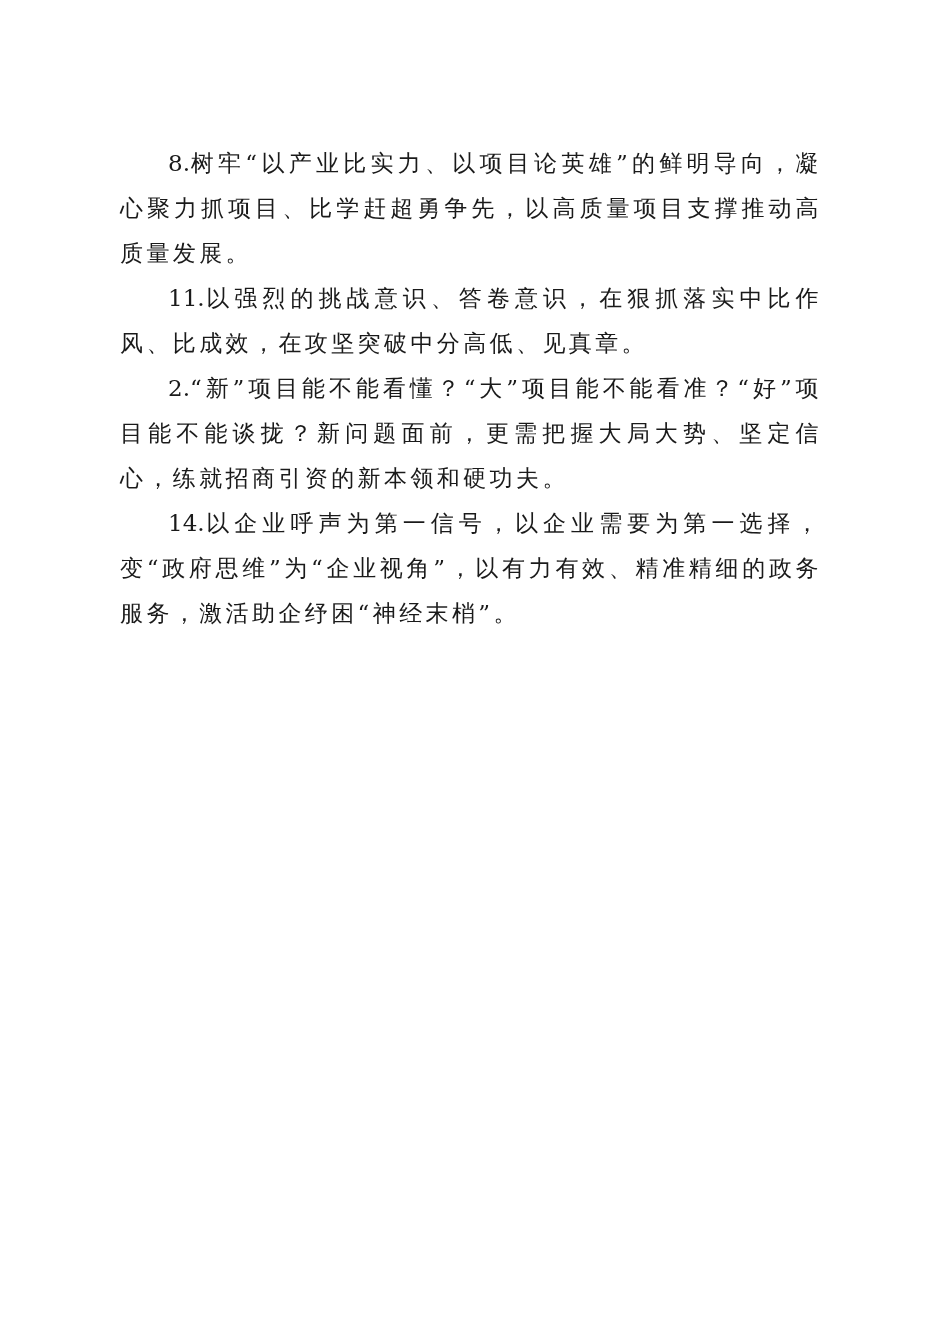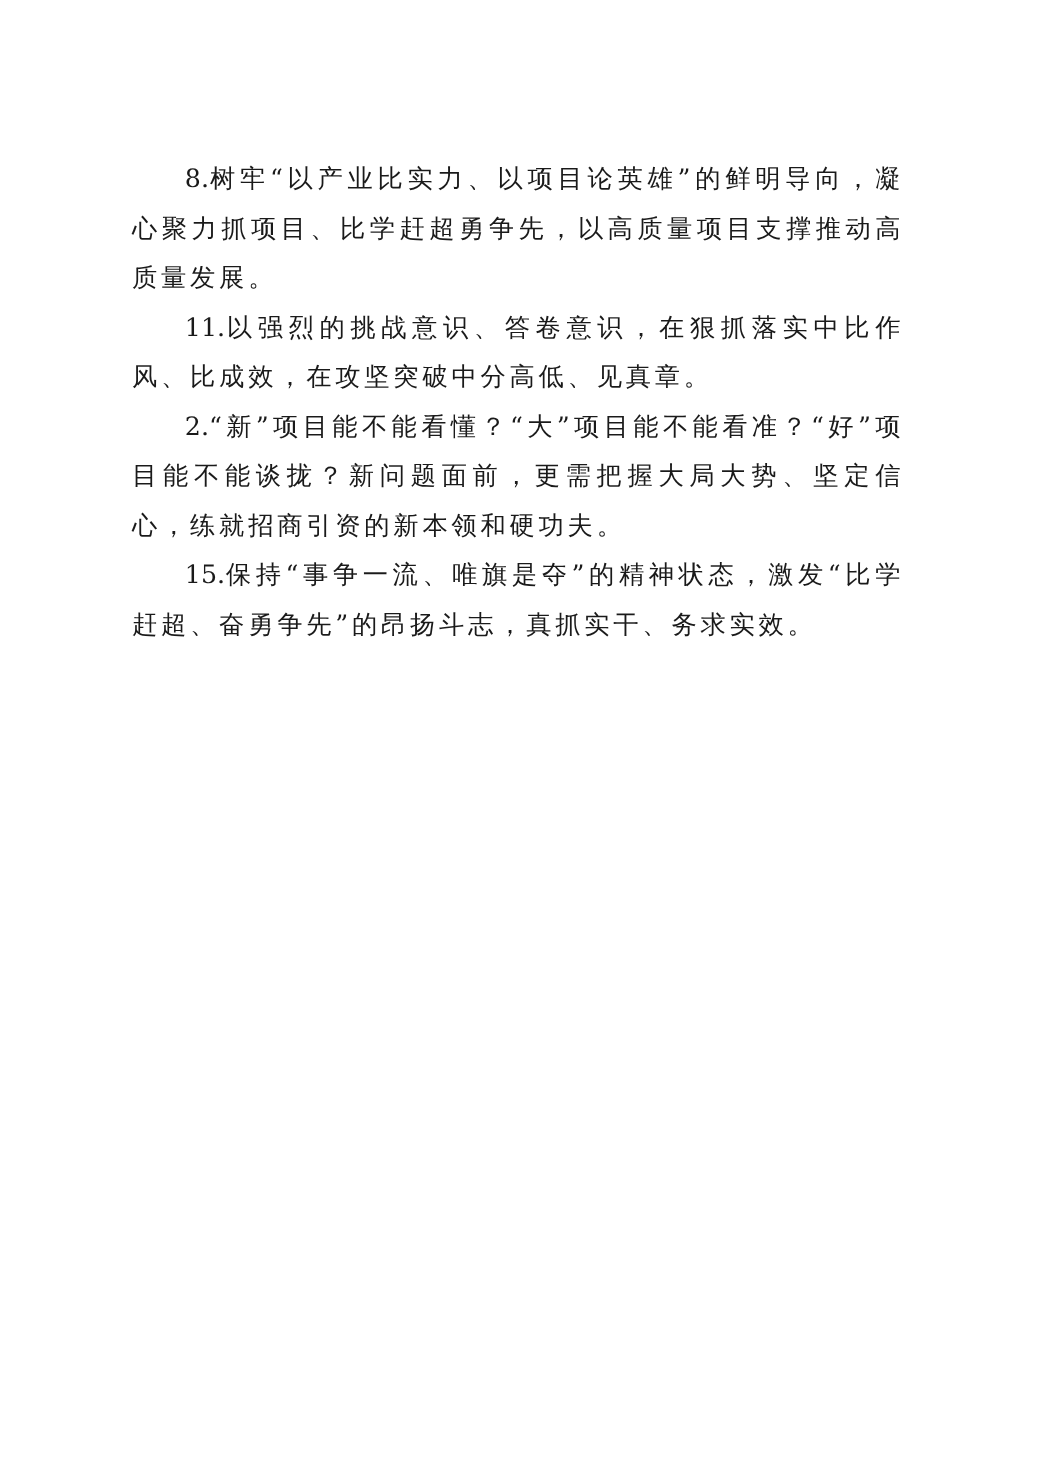--- a/index.html
+++ b/index.html
@@ -23,14 +23,14 @@
   }
   .num { letter-spacing: 0; }
 </style>
 </head>
 <body>
 
 <div class="page">
   <p class="para"><span class="num">8.</span><span>树牢“以产业比实力、以项目论英雄”的鲜明导向，凝心聚力抓项目、比学赶超勇争先，以高质量项目支撑推动高质量发展。</span></p>
   <p class="para"><span class="num">11.</span><span>以强烈的挑战意识、答卷意识，在狠抓落实中比作风、比成效，在攻坚突破中分高低、见真章。</span></p>
   <p class="para"><span class="num">2.</span><span>“新”项目能不能看懂？“大”项目能不能看准？“好”项目能不能谈拢？新问题面前，更需把握大局大势、坚定信心，练就招商引资的新本领和硬功夫。</span></p>
-  <p class="para"><span class="num">15.</span><span>保持“事争一流、唯旗是夺”的精神状态，激发“比学赶超、奋勇争先”的昂扬斗志，真抓实干、务求实效。</span></p>
+  <p class="para"><span class="num">14.</span><span>以企业呼声为第一信号，以企业需要为第一选择，变“政府思维”为“企业视角”，以有力有效、精准精细的政务服务，激活助企纾困“神经末梢”。</span></p>
 </div>
 
 </body></html>

